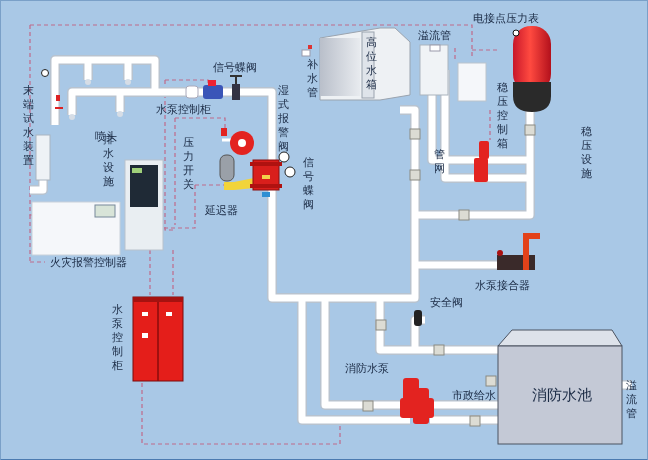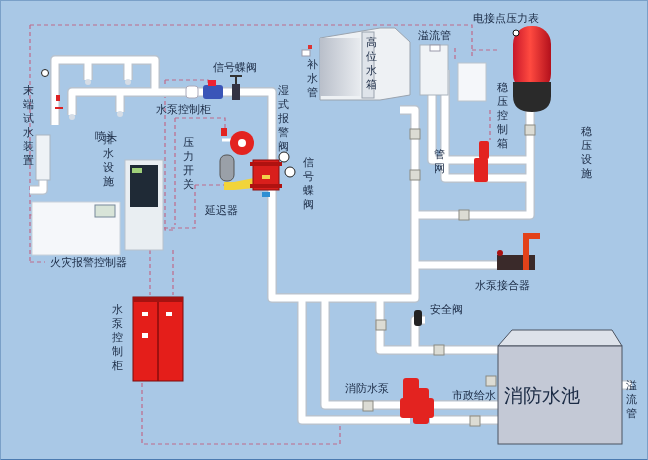--- a/index.html
+++ b/index.html
@@ -221,20 +221,20 @@
 <div class="lbl" style="left:50px;top:256px;">火灾报警控制器</div>
 <div class="lbl v" style="left:111px;top:303px;">水泵控制柜</div>
 <div class="lbl v" style="left:306px;top:58px;">补水管</div>
 <div class="lbl v" style="left:365px;top:36px;">高位水箱</div>
 <div class="lbl" style="left:418px;top:29px;">溢流管</div>
 <div class="lbl" style="left:473px;top:12px;">电接点压力表</div>
 <div class="lbl v" style="left:496px;top:81px;">稳压控制箱</div>
 <div class="lbl v" style="left:580px;top:125px;">稳压设施</div>
 <div class="lbl v" style="left:386px;top:148px;margin-left:47px;">管网</div>
 <div class="lbl" style="left:475px;top:279px;">水泵接合器</div>
-<div class="lbl" style="left:430px;top:303px;">安全阀</div>
-<div class="lbl" style="left:345px;top:362px;margin-top:20px;">消防水泵</div>
+<div class="lbl" style="left:430px;top:296px;">安全阀</div>
+<div class="lbl" style="left:345px;top:362px;">消防水泵</div>
 <div class="lbl" style="left:452px;top:389px;">市政给水</div>
-<div class="lbl" style="left:504px;top:389px;font-size:19px;">消防水池</div>
+<div class="lbl" style="left:532px;top:389px;font-size:15px;">消防水池</div>
 <div class="lbl v" style="left:625px;top:379px;">溢流管</div>
 
 <div class="frame"></div>
 </div>
 
 </body></html>

